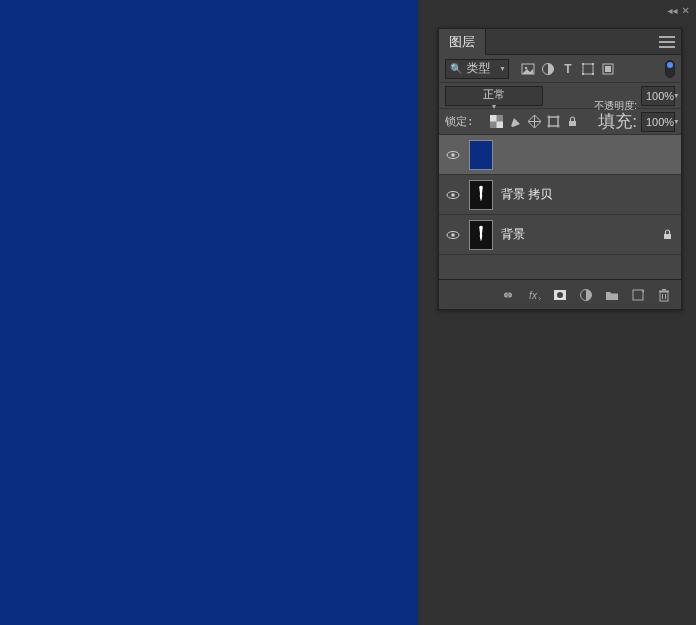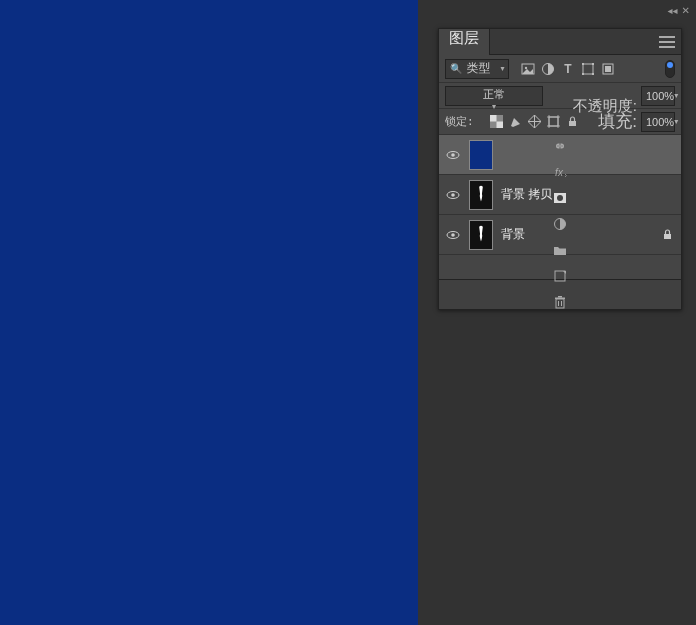--- a/index.html
+++ b/index.html
@@ -44,22 +44,22 @@
     display: flex;
     align-items: center;
     height: 26px;
     background: #383838;
     border-bottom: 1px solid #222;
   }
   .panel-tab {
     padding: 0 10px;
     height: 26px;
     display: flex;
-    align-items: flex-start;
-    font-size: 15px;
+    align-items: center;
+    font-size: 13px;
     color: #e8e8e8;
     background: #454545;
     border-right: 1px solid #222;
   }
   .panel-menu {
     margin-left: auto;
     margin-right: 6px;
     width: 16px; height: 12px;
     display: flex; flex-direction: column; justify-content: space-between;
   }
@@ -107,21 +107,21 @@
     background: #3a3a3a;
     border: 1px solid #222;
     height: 20px;
     padding: 0 6px;
     display: flex; align-items: center;
     width: 98px;
     justify-content: space-between;
     flex-direction: column;
   }
   .blend-dropdown .chev { font-size: 8px; color: #aaa; }
-  .opacity-label { margin-left: auto; font-size: 15px; color: #ccc; margin-top: 21px; }
+  .opacity-label { margin-left: auto; font-size: 10px; color: #ccc; margin-top: 21px; }
   .pct-box {
     background: #3a3a3a;
     border: 1px solid #222;
     height: 20px;
     padding: 0 4px;
     display: flex; align-items: center;
     font-size: 11px;
     width: 34px;
     justify-content: space-between;
   }
@@ -159,21 +159,20 @@
   .layer-list-empty { height: 24px; }
   .panel-footer {
     display: flex;
     align-items: center;
     justify-content: flex-end;
     gap: 12px;
     height: 30px;
     padding: 0 10px;
     border-top: 1px solid #222;
     background: #404040;
-    flex-direction: column;
   }
   .panel-footer .ic { width: 14px; height: 14px; display:flex; align-items:center; justify-content:center; color:#bbb; }
   svg { display:block; }
 </style>
 </head>
 <body>
 
 <div class="canvas-area"></div>
 
 <div class="right-panel">

